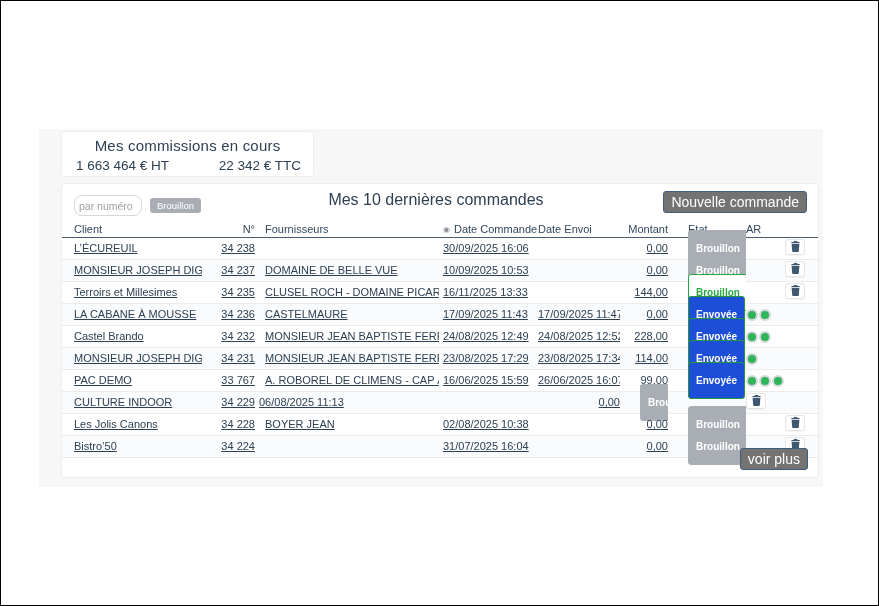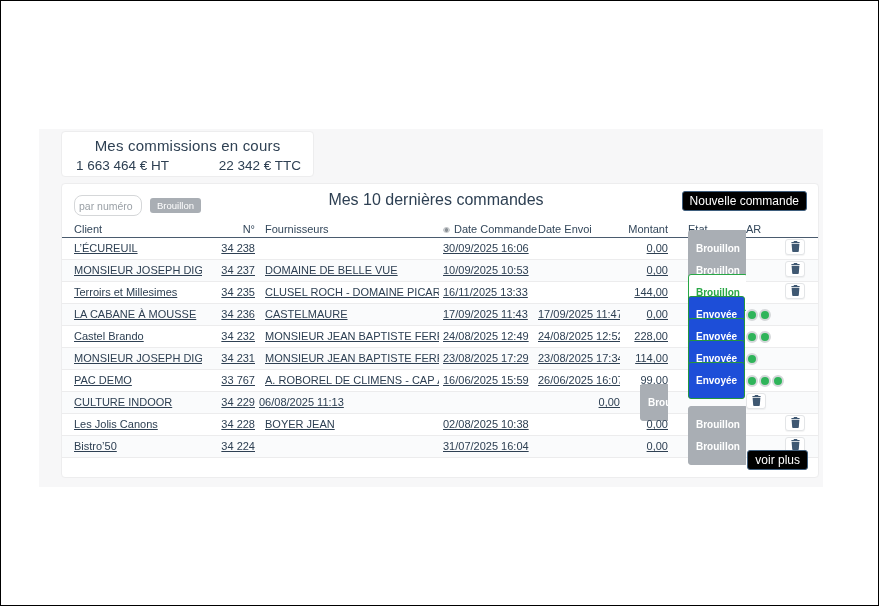--- a/index.html
+++ b/index.html
@@ -9,21 +9,21 @@
   .card{position:absolute;background:#fff;border:1px solid #ededee;border-radius:4px;box-sizing:border-box;}
   .card-comm{left:22px;top:2px;width:253px;height:46px;}
   .comm-title{text-align:center;color:#2e4053;font-size:15px;padding-top:5px;letter-spacing:.2px;}
   .comm-amounts{display:flex;justify-content:space-between;padding:4px 12px 0 14px;color:#2e4053;font-size:13.5px;}
   .card-orders{left:22px;top:54px;width:758px;height:295px;}
   .toolbar{position:relative;height:36px;}
   .search-input{position:absolute;left:12px;top:11px;width:58px;height:17px;border:1px solid #d5d7d9;border-radius:8px;font-size:10.5px;color:#555;padding:1px 4px;outline:none;font-family:inherit;}
   .search-input::placeholder{color:#9aa0a6;}
   .chip{position:absolute;left:88px;top:14px;background:#a9aeb4;color:#fff;font-size:9.5px;padding:2px 7px;border-radius:3px;cursor:pointer;}
   .orders-title{position:absolute;left:0;right:8px;top:7px;margin:0;text-align:center;font-size:16px;font-weight:500;color:#2e4053;}
-  .btn-slate{background:#000000;color:#fff;border:1px solid #3f5e7d;border-radius:3px;font-size:12px;font-family:inherit;cursor:pointer;padding:2px 7px;}
+  .btn-slate{background:#737373;color:#fff;border:1px solid #3f5e7d;border-radius:3px;font-size:14px;font-family:inherit;cursor:pointer;padding:2px 7px;}
   .btn-new{position:absolute;right:11px;top:7px;}
   .btn-more{position:absolute;right:10px;bottom:7px;}
   .grid-row{display:grid;grid-template-columns:128px 53px 184px 99px 82px 48px 78px 39px 23px;align-items:center;padding:0 12px;}
   .thead{height:17px;border-bottom:1px solid #4a5b6e;color:#33475b;font-size:11px;}
   .thead .th{white-space:nowrap;overflow:hidden;}
   .tr{height:21px;border-bottom:1px solid #ececed;color:#2e4053;font-size:11px;cursor:pointer;text-decoration:underline;}
   .tr.alt{background:#fafbfc;}
   .td{white-space:nowrap;overflow:hidden;line-height:21px;}
   .num{text-align:right;}
   .pad10{padding-left:10px;}

